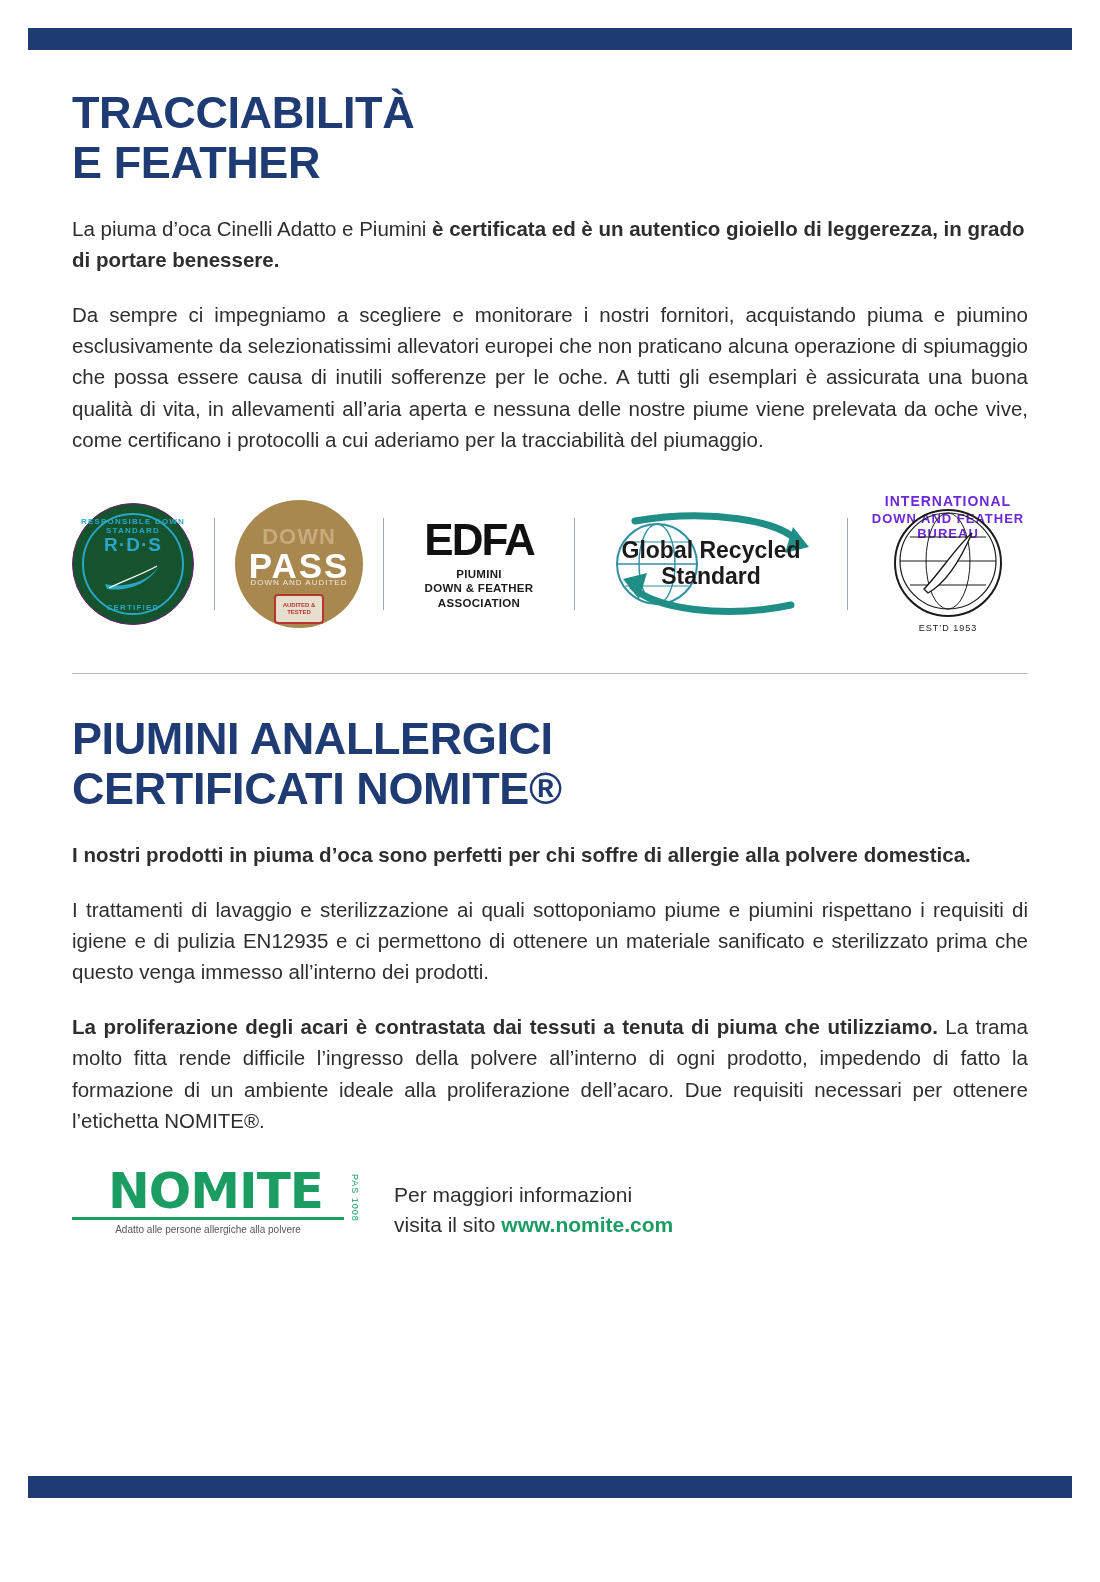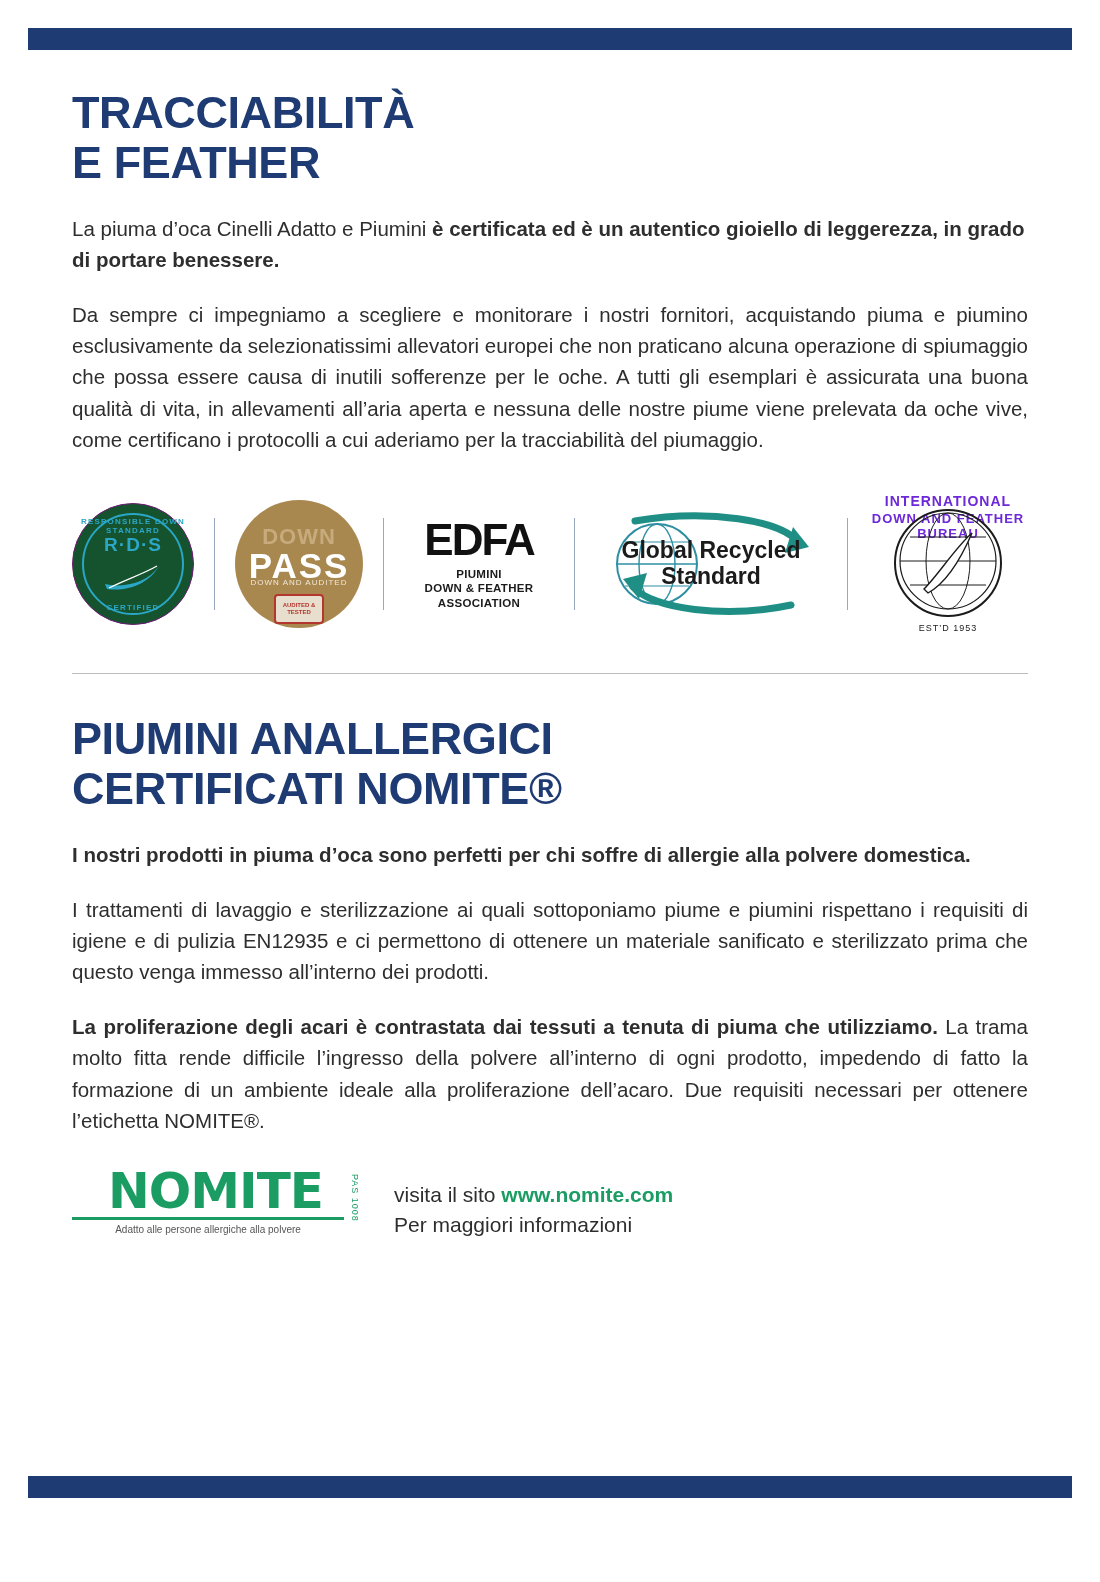--- a/index.html
+++ b/index.html
@@ -381,21 +381,21 @@
     </p>
 
     <div class="nomite-row">
       <div class="nomite-logo">
         <div class="nomite-word">NOMITE</div>
         <div class="nomite-pas">PAS 1008</div>
         <div class="nomite-rule"></div>
         <div class="nomite-tag">Adatto alle persone allergiche alla polvere</div>
       </div>
       <div class="nomite-info">
+        <div>Per maggiori informazioni</div>
         <div>
           <span>visita il sito </span><span class="site">www.nomite.com</span>
         </div>
-        <div>Per maggiori informazioni</div>
       </div>
     </div>
 
   </div>
 </div>
 
 </body></html>

